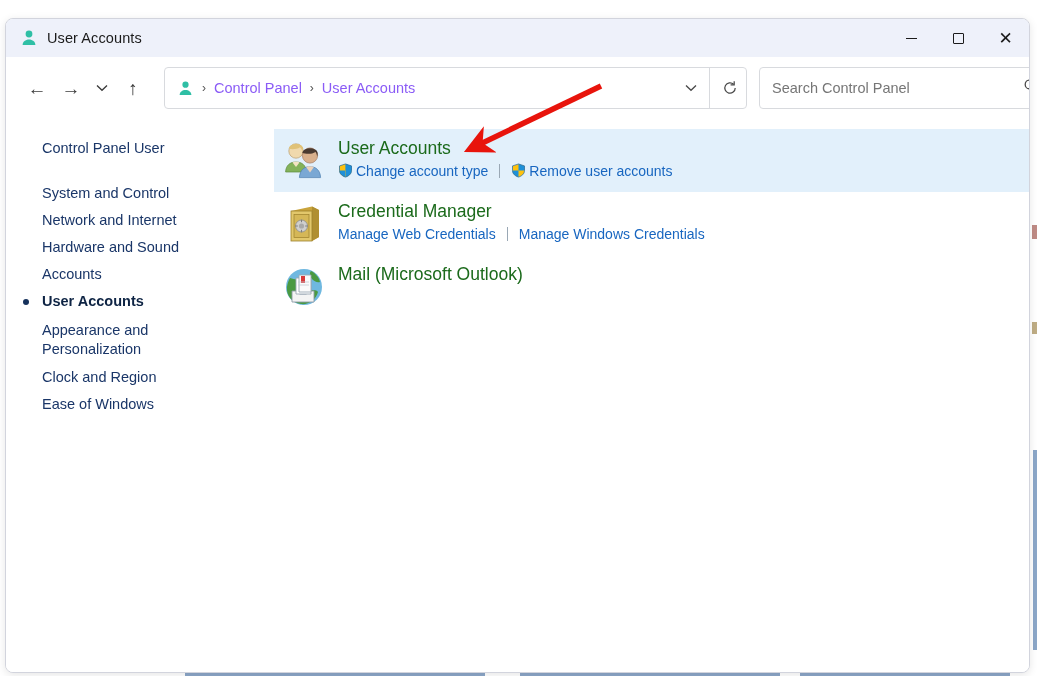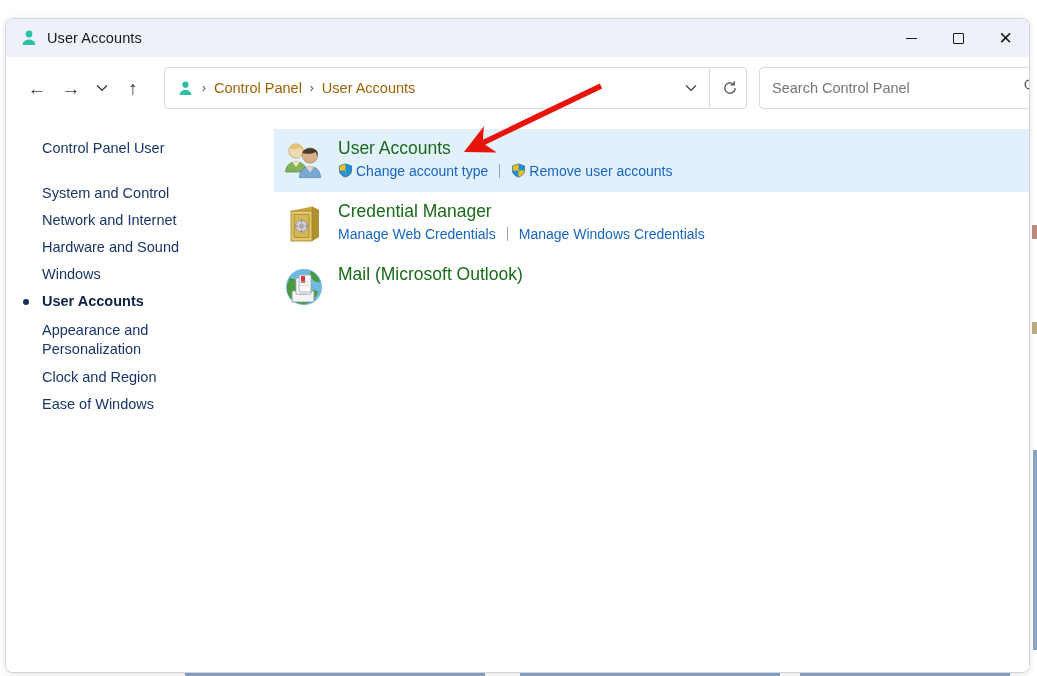--- a/index.html
+++ b/index.html
@@ -115,21 +115,21 @@
     border: 1px solid #d8dade;
     border-radius: 4px;
     display: flex;
     align-items: center;
     background: #fff;
   }
   .addr-icon { margin-left: 12px; width: 17px; height: 17px; flex: 0 0 auto; }
   .crumbs { display: flex; align-items: center; margin-left: 6px; }
   .crumb {
     font-size: 14.5px;
-    color: #a16207;
+    color: #8b5cf6;
     padding: 3px 6px;
     border-radius: 3px;
     white-space: nowrap;
   }
   .crumb-sep {
     font-size: 12px;
     color: #555;
     padding: 0 2px;
   }
   .addr-spacer { flex: 1 1 auto; }
@@ -365,21 +365,21 @@
       <div class="side-item">
         <span class="lbl">System and Control</span>
       </div>
       <div class="side-item">
         <span class="lbl">Network and Internet</span>
       </div>
       <div class="side-item">
         <span class="lbl">Hardware and Sound</span>
       </div>
       <div class="side-item">
-        <span class="lbl">Windows</span>
+        <span class="lbl">Accounts</span>
       </div>
       <div class="side-item current">
         <span class="lbl">User Accounts</span>
       </div>
       <div class="side-item multiline">
         <span class="lbl" style="display:block; max-width:128px;">Appearance and Personalization</span>
       </div>
       <div class="side-item">
         <span class="lbl">Clock and Region</span>
       </div>

